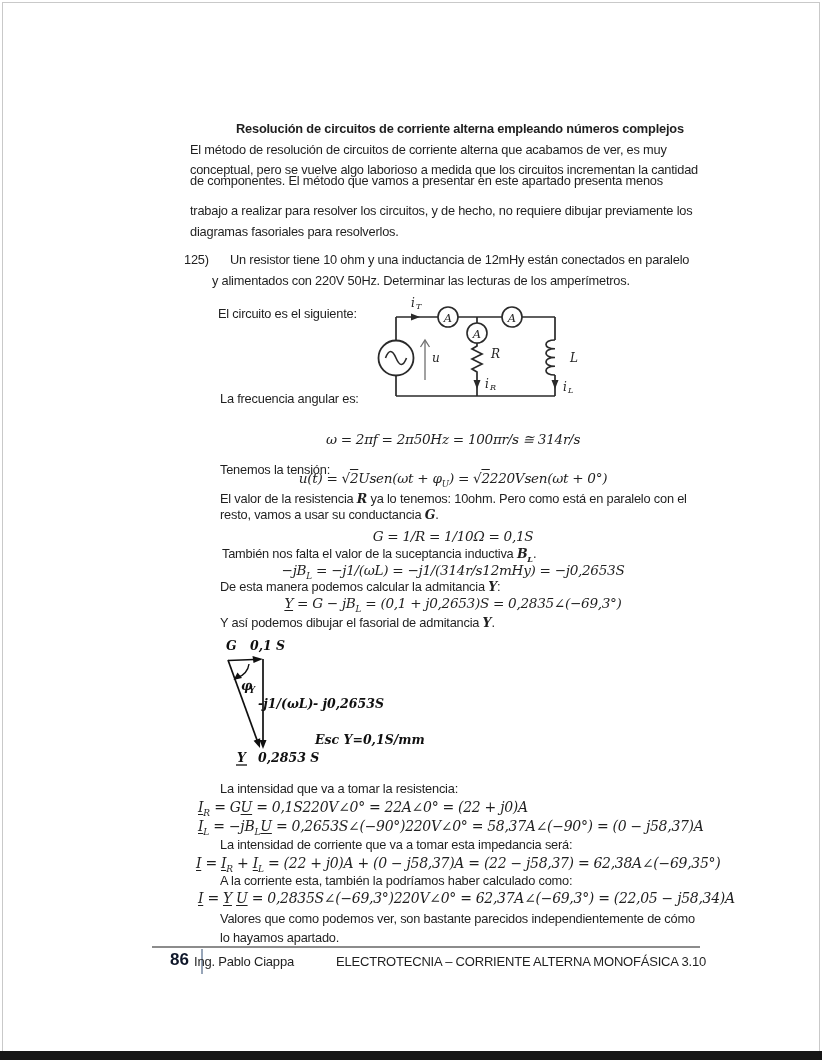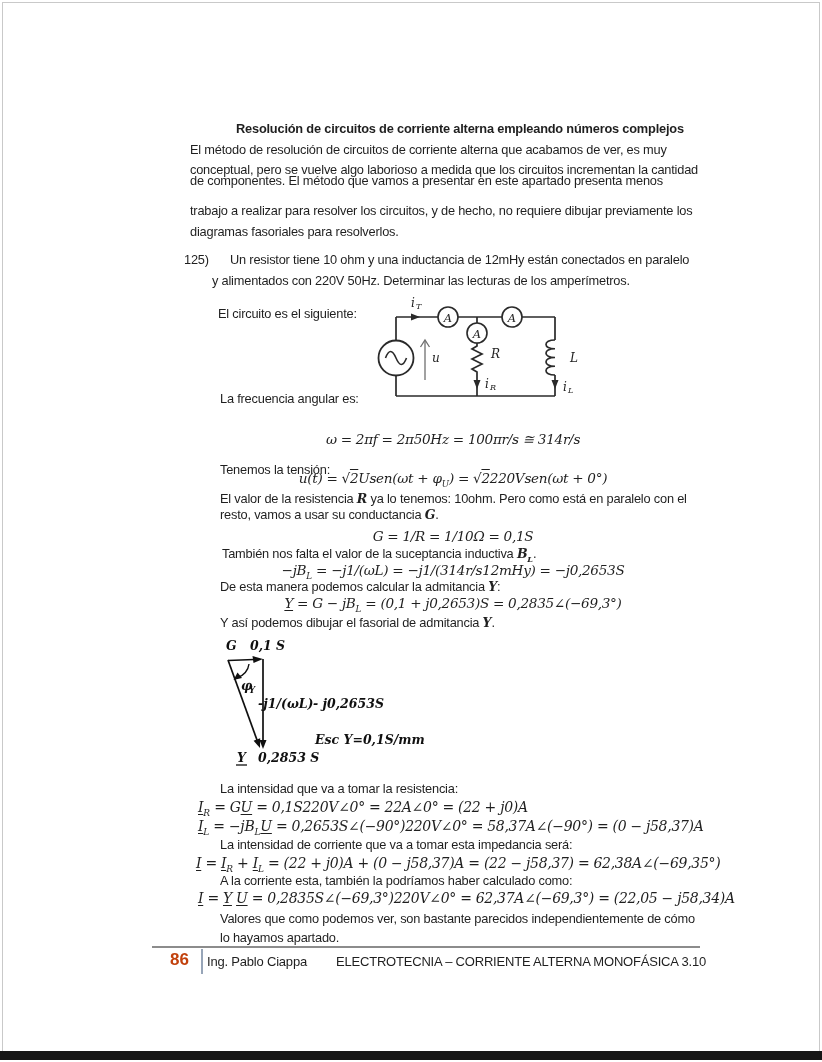--- a/index.html
+++ b/index.html
@@ -147,19 +147,19 @@
   <div class="fl" style="left:198px;top:799px"><span class="ul">I<sub>R</sub></span> = G<span class="ul">U</span> = 0,1S220V∠0° = 22A∠0° = (22 + j0)A</div>
   <div class="fl" style="left:198px;top:818px"><span class="ul">I<sub>L</sub></span> = −jB<sub>L</sub><span class="ul">U</span> = 0,2653S∠(−90°)220V∠0° = 58,37A∠(−90°) = (0 − j58,37)A</div>
   <div class="ln" style="left:220px;top:837px">La intensidad de corriente que va a tomar esta impedancia será:</div>
   <div class="fl" style="left:196px;top:855px"><span class="ul">I</span> = <span class="ul">I<sub>R</sub></span> + <span class="ul">I<sub>L</sub></span> = (22 + j0)A + (0 − j58,37)A = (22 − j58,37) = 62,38A∠(−69,35°)</div>
   <div class="ln" style="left:220px;top:873px">A la corriente esta, también la podríamos haber calculado como:</div>
   <div class="fl" style="left:198px;top:890px"><span class="ul">I</span> = <span class="ul">Y</span> <span class="ul">U</span> = 0,2835S∠(−69,3°)220V∠0° = 62,37A∠(−69,3°) = (22,05 − j58,34)A</div>
   <div class="ln" style="left:220px;top:911px">Valores que como podemos ver, son bastante parecidos independientemente de cómo</div>
   <div class="ln" style="left:220px;top:930px">lo hayamos apartado.</div>
 
   <div class="footer-rule"></div>
-  <div class="footer-num" style="color:#c2410c">86</div>
+  <div class="footer-num" style="color:#0f172a">86</div>
   <div class="footer-div"></div>
-  <div class="footer-txt" style="left:207px">Ing. Pablo Ciappa</div>
+  <div class="footer-txt" style="left:194px">Ing. Pablo Ciappa</div>
   <div class="footer-txt" style="left:336px">ELECTROTECNIA – CORRIENTE ALTERNA MONOFÁSICA 3.10</div>
 
   <div class="bottom-bar"></div>
 </div>
 
 </body></html>

